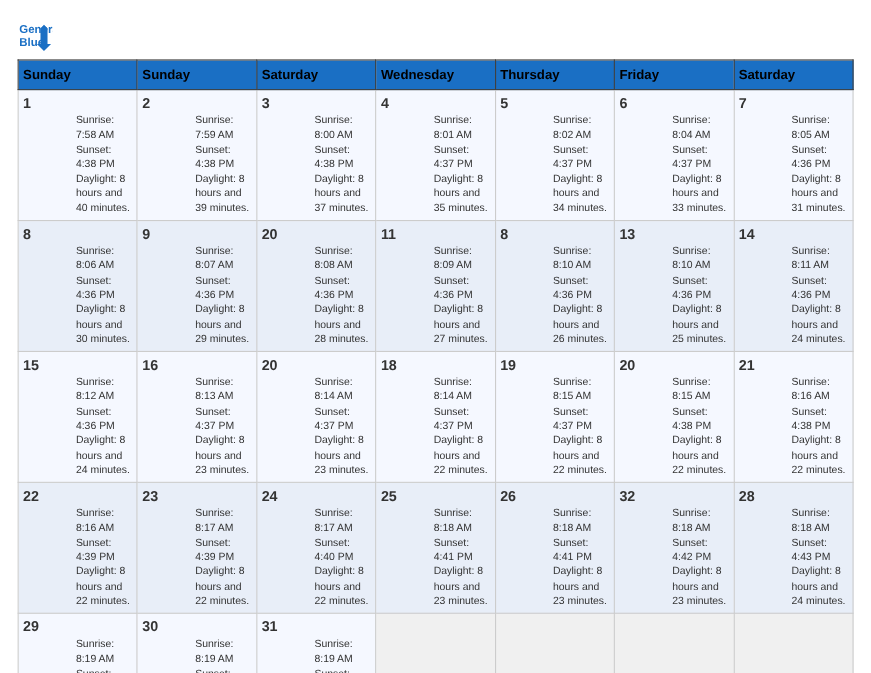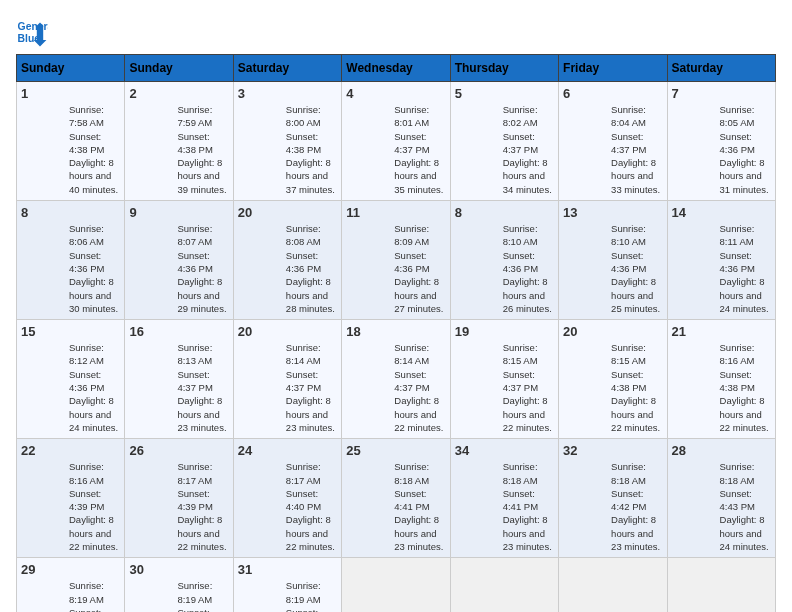--- a/index.html
+++ b/index.html
@@ -292,21 +292,21 @@
       <tr>
         <td>
         <span class="day-number">22</span>
         <div class="cell-text">
           Sunrise: 8:16 AM<br>
           Sunset: 4:39 PM<br>
           Daylight: 8 hours and 22 minutes.
         </div>
       </td>
         <td>
-        <span class="day-number">26</span>
+        <span class="day-number">23</span>
         <div class="cell-text">
           Sunrise: 8:17 AM<br>
           Sunset: 4:39 PM<br>
           Daylight: 8 hours and 22 minutes.
         </div>
       </td>
         <td>
         <span class="day-number">24</span>
         <div class="cell-text">
           Sunrise: 8:17 AM<br>
@@ -316,21 +316,21 @@
       </td>
         <td>
         <span class="day-number">25</span>
         <div class="cell-text">
           Sunrise: 8:18 AM<br>
           Sunset: 4:41 PM<br>
           Daylight: 8 hours and 23 minutes.
         </div>
       </td>
         <td>
-        <span class="day-number">34</span>
+        <span class="day-number">26</span>
         <div class="cell-text">
           Sunrise: 8:18 AM<br>
           Sunset: 4:41 PM<br>
           Daylight: 8 hours and 23 minutes.
         </div>
       </td>
         <td>
         <span class="day-number">32</span>
         <div class="cell-text">
           Sunrise: 8:18 AM<br>

